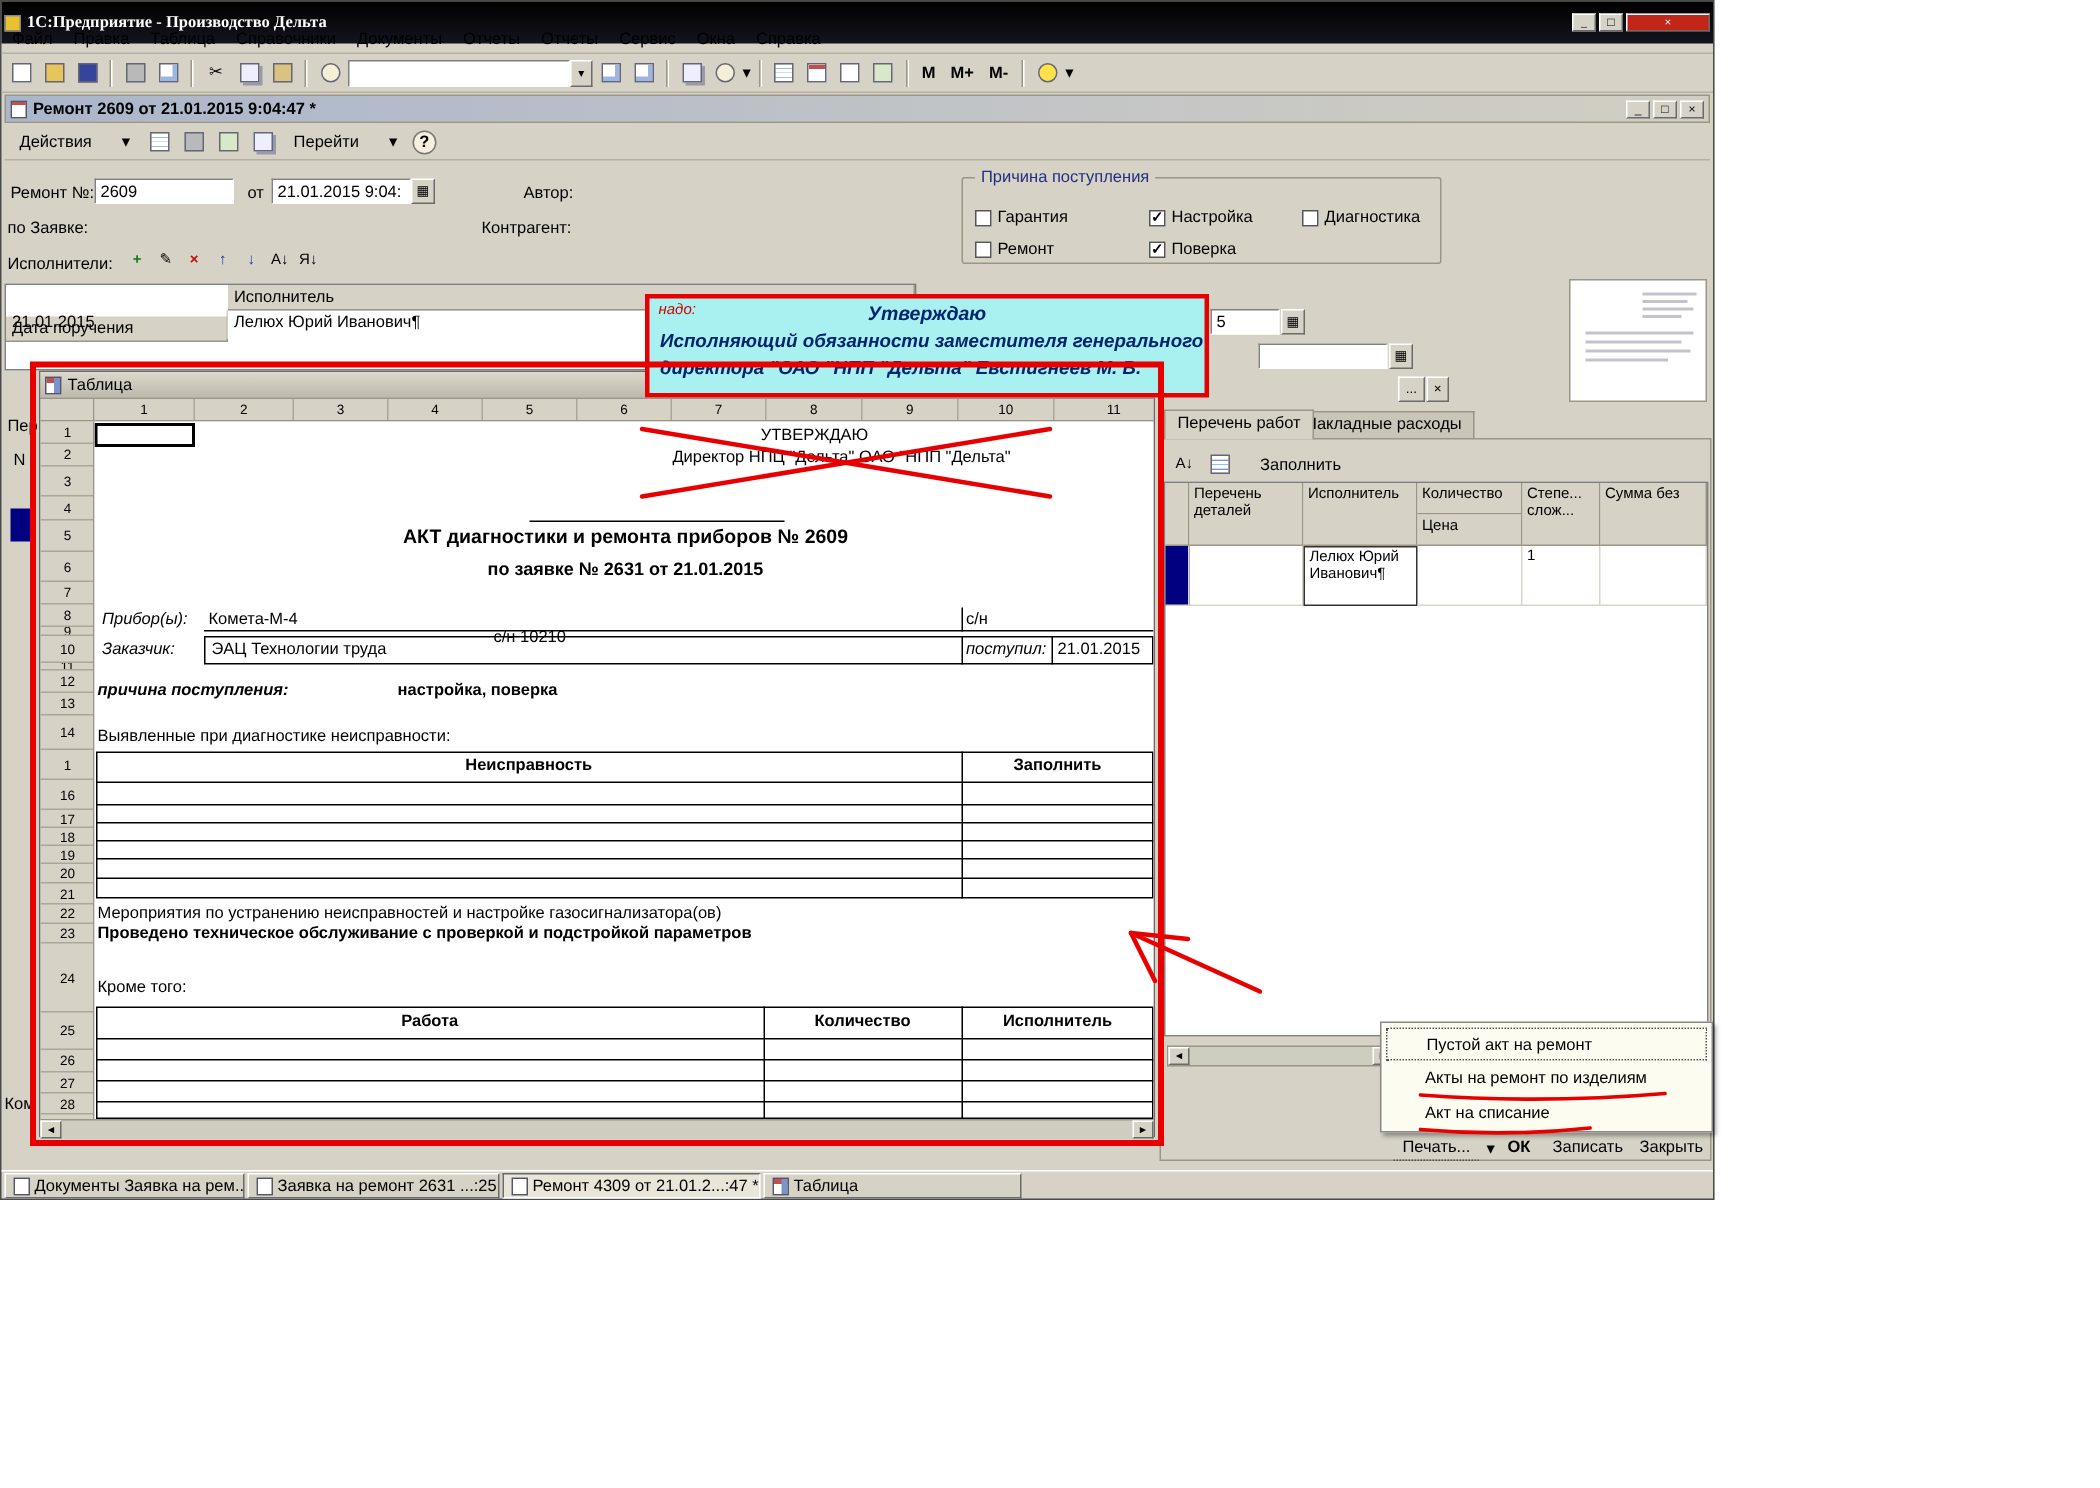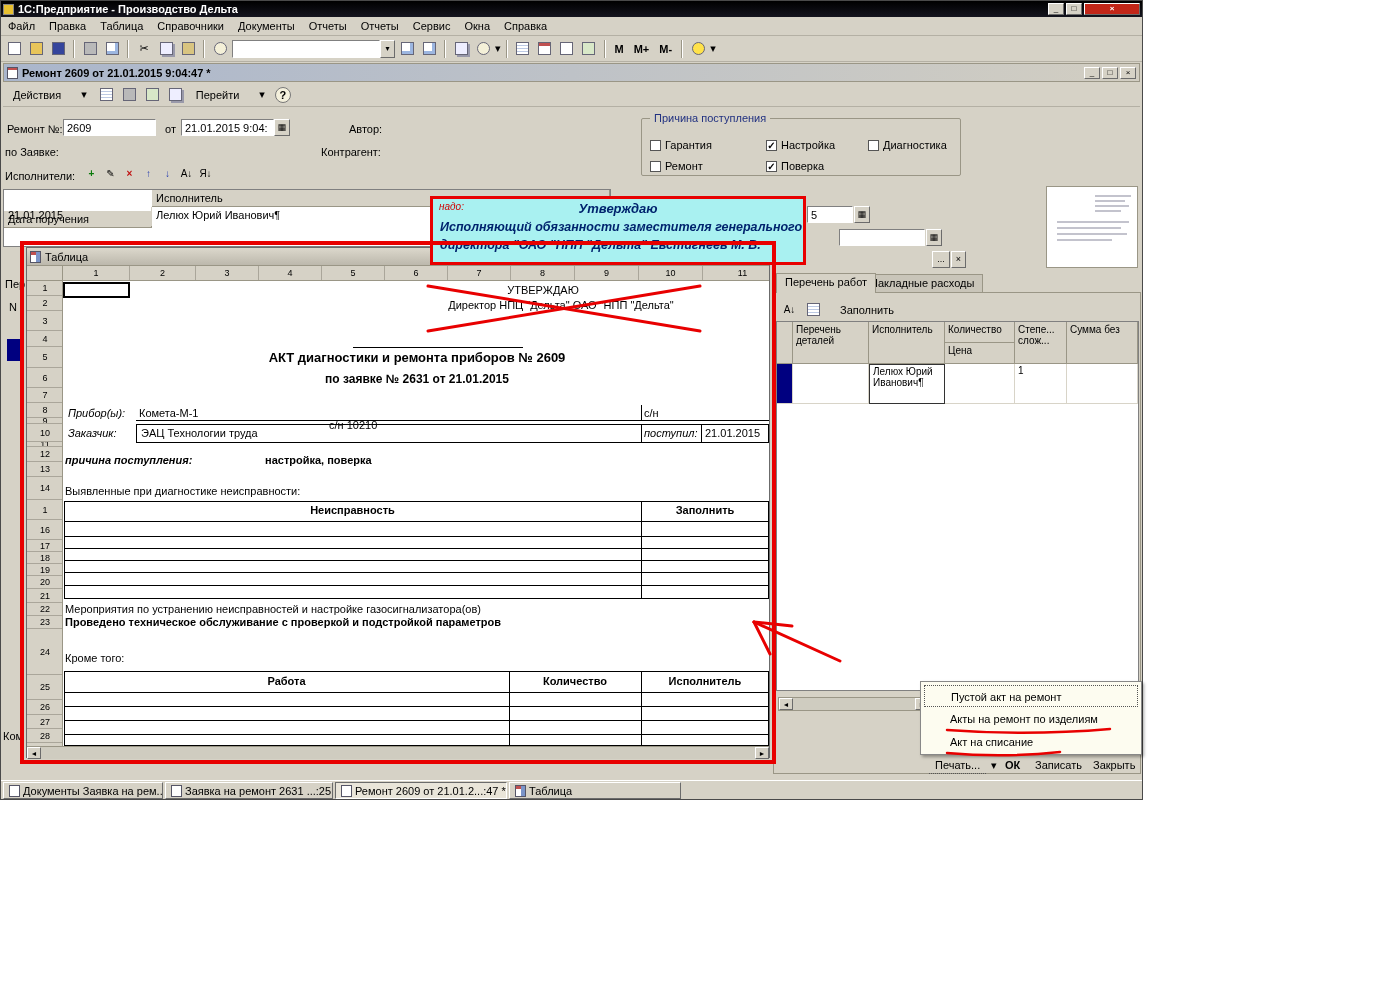--- a/index.html
+++ b/index.html
@@ -1,20 +1,20 @@
 <!DOCTYPE html>
 <html><head>
 <meta charset="utf-8">
 <style>
   *{margin:0;padding:0;box-sizing:border-box;}
   html,body{width:1400px;height:992px;background:#fff;font-family:"Liberation Sans",sans-serif;font-size:11px;color:#000;overflow:hidden;}
   .abs{position:absolute;}
   .app{position:absolute;left:0;top:0;width:1143px;height:800px;background:#d6d2c6;border:1px solid #4a4a4a;}
   
-  .titlebar{position:absolute;left:0;top:0;width:1141px;height:16px;background:linear-gradient(to bottom,#000,#14141e);color:#fff;display:flex;align-items:center;padding:0 2px;}
+  .titlebar{position:absolute;left:0;top:0;width:1141px;height:28px;background:linear-gradient(to bottom,#000,#14141e);color:#fff;display:flex;align-items:center;padding:0 2px;font-family:Liberation Serif, serif;}
   .titlebar .t{font-weight:bold;font-size:11px;margin-left:4px;white-space:nowrap;}
   .appicon{width:11px;height:11px;background:#e8c030;border:1px solid #888;}
   .winbtns{margin-left:auto;display:flex;gap:2px;}
   .wbtn{width:16px;height:12px;background:#d6d2c6;border:1px solid;border-color:#fff #6b6b6b #6b6b6b #fff;font-size:8px;line-height:10px;text-align:center;color:#000;}
   .wbtn.red{width:56px;background:#c22618;color:#fff;font-weight:bold;}
   
   .menubar{position:absolute;left:0;top:16px;width:1141px;height:19px;display:flex;align-items:center;border-bottom:1px solid #b4b0a4;}
   .menu-item{padding:2px 7px;white-space:nowrap;}
   .toolbar{position:absolute;left:0;top:35px;width:1141px;height:26px;display:flex;align-items:center;gap:2px;padding-left:3px;border-bottom:1px solid #b4b0a4;}
   .tbtn{width:20px;height:20px;display:flex;align-items:center;justify-content:center;border:1px solid transparent;}
@@ -378,21 +378,21 @@
     <div class="task" style="width:160px;">
         <div class="tico"></div>
         <span>Документы Заявка на рем...</span>
       </div>
     <div class="task" style="width:168px;">
         <div class="tico"></div>
         <span>Заявка на ремонт 2631 ...:25</span>
       </div>
     <div class="task active" style="width:172px;">
         <div class="tico"></div>
-        <span>Ремонт 2609 от 21.01.2...:47 *</span>
+        <span>Ремонт 4309 от 21.01.2...:47 *</span>
       </div>
     <div class="task" style="width:172px;">
         <div class="tico grid"></div>
         <span>Таблица</span>
       </div>
   </div>
 </div>
 
 <div class="sheetwin">
   <div class="s-title">
@@ -446,21 +446,21 @@
 
   <div class="s-body">
     <div class="cursorcell" style="left:0;top:1px;width:67px;height:16px;"></div>
     <div class="st c" style="left:380px;top:3px;width:200px;">УТВЕРЖДАЮ</div>
     <div class="st c" style="left:358px;top:18px;width:280px;">Директор НПЦ "Дельта" ОАО "НПП "Дельта"</div>
     <div class="hl" style="left:290px;top:66px;width:170px;"></div>
     <div class="st c b" style="left:0;top:69px;width:708px;font-size:13px;">АКТ диагностики и ремонта приборов № 2609</div>
     <div class="st c b" style="left:0;top:91px;width:708px;font-size:12px;">по заявке № 2631 от 21.01.2015</div>
 
     <div class="st i" style="left:5px;top:126px;">Прибор(ы):</div>
-    <div class="st" style="left:76px;top:126px;">Комета-М-1</div>
+    <div class="st" style="left:76px;top:126px;">Комета-М-4</div>
     <div class="st" style="left:266px;top:138px;">с/н 10210</div>
     <div class="st" style="left:581px;top:126px;">с/н</div>
     <div class="hl" style="left:73px;top:139px;width:633px;"></div>
     <div class="vl" style="left:578px;top:124px;height:16px;"></div>
 
     <div class="sbox" style="left:73px;top:143px;width:633px;height:19px;"></div>
     <div class="vl" style="left:578px;top:143px;height:19px;"></div>
     <div class="vl" style="left:638px;top:143px;height:19px;"></div>
     <div class="st i" style="left:5px;top:146px;">Заказчик:</div>
     <div class="st" style="left:78px;top:146px;">ЭАЦ Технологии труда</div>

